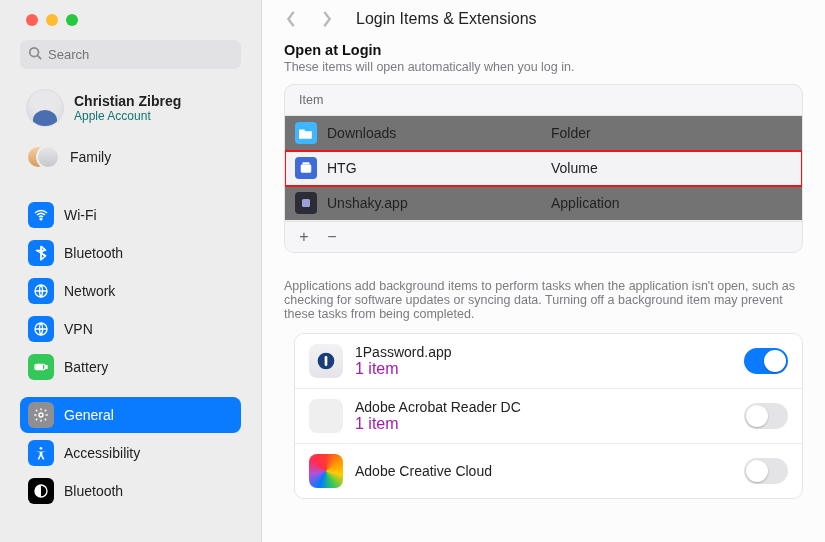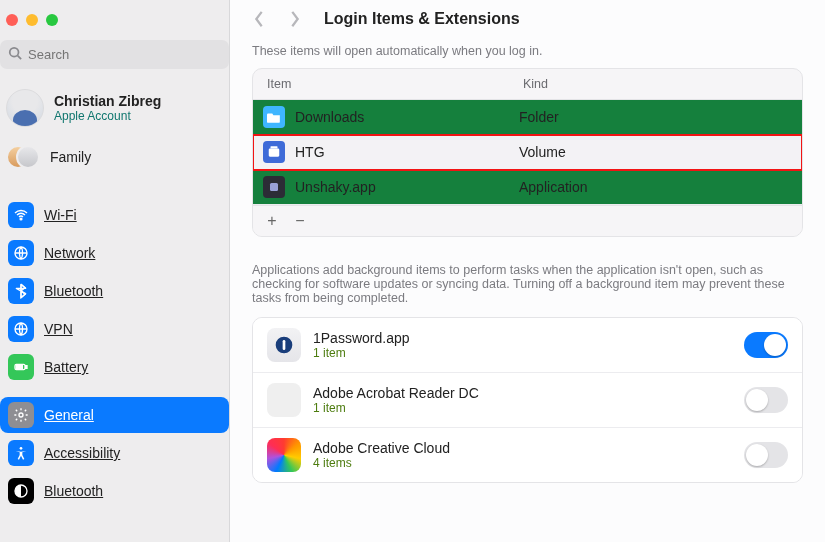--- a/index.html
+++ b/index.html
@@ -11,24 +11,24 @@
     height: 542px;
     overflow: hidden;
     display: flex;
     flex-direction: column;
   }
   .window { display: flex; flex-direction: column; height: 100%; border-radius: 10px; background: linear-gradient(#fefefe,#fefefe); }
   .body { display: flex; height: 100%; }
 
   
   .sidebar {
-    width: 230px;
+    width: 262px;
     background: #eeedee;
     border-right: 1px solid #d8d8da;
-    padding: 10px 0;
+    padding: 10px 20px;
     overflow: hidden;
   }
   .traffic { display: flex; gap: 8px; padding: 4px 4px 14px 6px; }
   .tl { width: 12px; height: 12px; border-radius: 50%; }
   .tl.red { background: #ff5f57; }
   .tl.yellow { background: #febc2e; }
   .tl.green { background: #28c840; }
 
   .search {
     display: flex; align-items: center;
@@ -68,21 +68,21 @@
   }
   .family-av .c1 { left:0; background: linear-gradient(#f4cf9f,#d89b5d);}
   .family-av .c2 { left:10px; background: linear-gradient(#e7e7ea,#c6c7cb);}
   .family span { font-size: 14px; color:#222; }
 
   .section-gap { height: 8px; }
 
   .nav-item {
     display:flex; align-items:center; gap:10px;
     padding: 5px 8px; border-radius: 8px; margin: 2px 0;
-    font-size: 14px; color:#222;text-decoration:underline;
+    font-size: 14px; color:#222;
   }
   .nav-item.selected { background:#0a7aff; color:#fff; }
   .nav-item.selected .nav-icon { filter: none; }
   .nav-icon {
     width: 26px; height: 26px; border-radius: 6px;
     display:flex; align-items:center; justify-content:center;
     color:#fff; flex:0 0 auto;
   }
   .nav-icon svg { width: 16px; height:16px; }
   .ic-wifi { background:#0a7aff;}
@@ -95,61 +95,61 @@
   .ic-app { background:#000;}
 
   
   .main { flex:1; background:#fcfcfd; overflow-y:auto; }
   .main-header {
     display:flex; align-items:center; gap:14px;
     padding: 10px 18px 6px 18px;
   }
   .chev { width:22px; display:flex; justify-content:center; color:#b7b7bb; }
   .chev svg{ width:12px; height:18px;}
-  .main-title { font-size:16px; font-weight:700; color:#222; margin-left: 4px;}
+  .main-title { font-size:16px; font-weight:400; color:#222; margin-left: 4px;}
 
   .content { padding: 8px 22px 20px 22px; }
   .h2 { font-size:14.5px; font-weight:700; color:#111; }
   .desc { font-size:12.5px; color:#7b7b80; margin-top:2px; }
 
   .card {
     margin-top: 10px;
     border: 1px solid #e4e4e7;
     border-radius: 10px;
     background:#f6f5f7;
     overflow:hidden;
   }
   .thead { display:flex; padding: 8px 14px; font-size:12.5px; color:#6b6b70; border-bottom:1px solid #e4e4e7;}
   .col-item { flex: 0 0 256px; }
   .col-kind { flex: 1; }
 
-  .trow { display:flex; align-items:center; padding: 6px 10px; background:#15803d; border-bottom:1px solid #ececef;}
+  .trow { display:flex; align-items:center; padding: 6px 10px; background:#737373; border-bottom:1px solid #ececef;}
   .trow:last-of-type { border-bottom: none;}
   .trow.highlight { outline: 2px solid #f21414; outline-offset:-1px; background:#f3f2f5;}
   .ticon {
     width:22px; height:22px; border-radius:4px; margin-right:10px;
     display:flex; align-items:center; justify-content:center; color:#fff; font-size:11px;
   }
   .ic-folder{ background:#3fb6ff;}
   .ic-vol{ background:#3f6bd8;}
   .ic-app2{ background:#2c2c36;}
   .tname { font-size:14px; color:#222; flex: 0 0 224px;}
   .tkind { font-size:14px; color:#222; }
 
   .trow-controls { display:flex; gap:14px; padding: 6px 12px; background:#f6f5f7; border-top:1px solid #e4e4e7;}
   .pm { font-size:16px; color:#666; width:14px; text-align:center; user-select:none;}
 
   .bg-section { margin-top: 26px; }
-  .bg-list { margin-top: 12px; border:1px solid #e4e4e7; border-radius:10px; overflow:hidden;}
+  .bg-list { margin-top: 12px; border:1px solid #e4e4e7; border-radius:10px; overflow:hidden;margin-left:10px;}
   .bgrow { display:flex; align-items:center; background:#fff; padding: 10px 14px; border-bottom:1px solid #ececef; gap:12px;}
   .bgrow:last-child{ border-bottom:none;}
   .bgicon { width:34px; height:34px; border-radius:8px; display:flex; align-items:center; justify-content:center; }
   .bgtext { flex:1; }
   .bgtext .t { font-size:14px; color:#222;}
-  .bgtext .s { font-size:12px; color:#4d7c0f;}
+  .bgtext .s { font-size:16px; color:#a21caf;}
   .switch {
     width:44px; height:26px; border-radius:13px; background:#e4e4e7; position:relative; flex:0 0 auto;
   }
   .switch::after{ content:""; position:absolute; width:22px; height:22px; background:#fff; border-radius:50%; top:2px; left:2px; box-shadow:0 1px 2px rgba(0,0,0,.25);}
   .switch.on{ background:#0a7aff;}
   .switch.on::after{ left:20px;}
 
   .ic-1p{ background:linear-gradient(#f2f2f4,#e5e5e9); color:#1a3e7b;}
   .ic-adobe{ background:#efefef;}
   .ic-cc{ background:conic-gradient(#ff3b30,#ff9500,#ffcc00,#34c759,#007aff,#af52de,#ff2d55,#ff3b30);}
@@ -200,36 +200,36 @@
         <svg viewBox="0 0 24 24" fill="none" stroke="#fff" stroke-width="2">
               <path d="M3 9c5-5 13-5 18 0"></path>
               <path d="M6 12c3.5-3.5 8.5-3.5 12 0"></path>
               <path d="M9 15c1.8-1.8 4.2-1.8 6 0"></path>
               <circle cx="12" cy="18" r="1.4" fill="#fff"></circle>
             </svg>
       </div>
       <span>Wi-Fi</span>
     </div>
     <div class="nav-item">
+      <div class="nav-icon ic-bt">
+        <svg viewBox="0 0 24 24" fill="none" stroke="#fff" stroke-width="2">
+              <path d="M12 2v20l7-6-14-8 14-0-7-6z" stroke-linejoin="round" fill="none"></path>
+              <path d="M12 2l6 5-6 5 6 5-6 5V2"></path>
+            </svg>
+      </div>
+      <span>Bluetooth</span>
+    </div>
+    <div class="nav-item">
       <div class="nav-icon ic-net">
         <svg viewBox="0 0 24 24" fill="none" stroke="#fff" stroke-width="2">
               <circle cx="12" cy="12" r="9"></circle>
               <path d="M3 12h18M12 3c3 3 3 15 0 18M12 3c-3 3-3 15 0 18"></path>
             </svg>
       </div>
       <span>Network</span>
-    </div>
-    <div class="nav-item">
-      <div class="nav-icon ic-bt">
-        <svg viewBox="0 0 24 24" fill="none" stroke="#fff" stroke-width="2">
-              <path d="M12 2v20l7-6-14-8 14-0-7-6z" stroke-linejoin="round" fill="none"></path>
-              <path d="M12 2l6 5-6 5 6 5-6 5V2"></path>
-            </svg>
-      </div>
-      <span>Bluetooth</span>
     </div>
     <div class="nav-item">
       <div class="nav-icon ic-vpn">
         <svg viewBox="0 0 24 24" fill="none" stroke="#fff" stroke-width="2">
               <circle cx="12" cy="12" r="9"></circle>
               <path d="M3 12h18M12 3c3 3 3 15 0 18M12 3c-3 3-3 15 0 18"></path>
             </svg>
       </div>
       <span>VPN</span>
     </div>
@@ -284,26 +284,26 @@
       </div>
       <div class="chev">
         <svg viewBox="0 0 12 20" fill="none" stroke="currentColor" stroke-width="2.5">
               <path d="M3 2l6 8-6 8"></path>
             </svg>
       </div>
       <div class="main-title">Login Items &amp; Extensions</div>
     </div>
 
     <div class="content">
+      <div class="h2">Open at Login</div>
       <div class="desc">These items will open automatically when you log in.</div>
 
       <div class="card">
         <div class="thead">
           <div class="col-item">Item</div>
-          <div class="col-kind">Kind</div>
         </div>
 
         <div class="trow">
           <div class="ticon ic-folder">
             <svg width="14" height="12" viewBox="0 0 24 20" fill="#fff">
                   <path d="M2 4h7l2 3h11v11a2 2 0 01-2 2H2a2 2 0 01-2-2V6a2 2 0 012-2z"></path>
                 </svg>
           </div>
           <div class="tname">Downloads</div>
           <div class="tkind">Folder</div>
@@ -360,21 +360,20 @@
               <div class="t">Adobe Acrobat Reader DC</div>
               <div class="s">1 item</div>
             </div>
             <div class="switch"></div>
           </div>
 
           <div class="bgrow">
             <div class="bgicon ic-cc"></div>
             <div class="bgtext">
               <div class="t">Adobe Creative Cloud</div>
-              <div class="s">4 items</div>
             </div>
             <div class="switch"></div>
           </div>
         </div>
       </div>
 
     </div>
   </div>
 
 </div>

